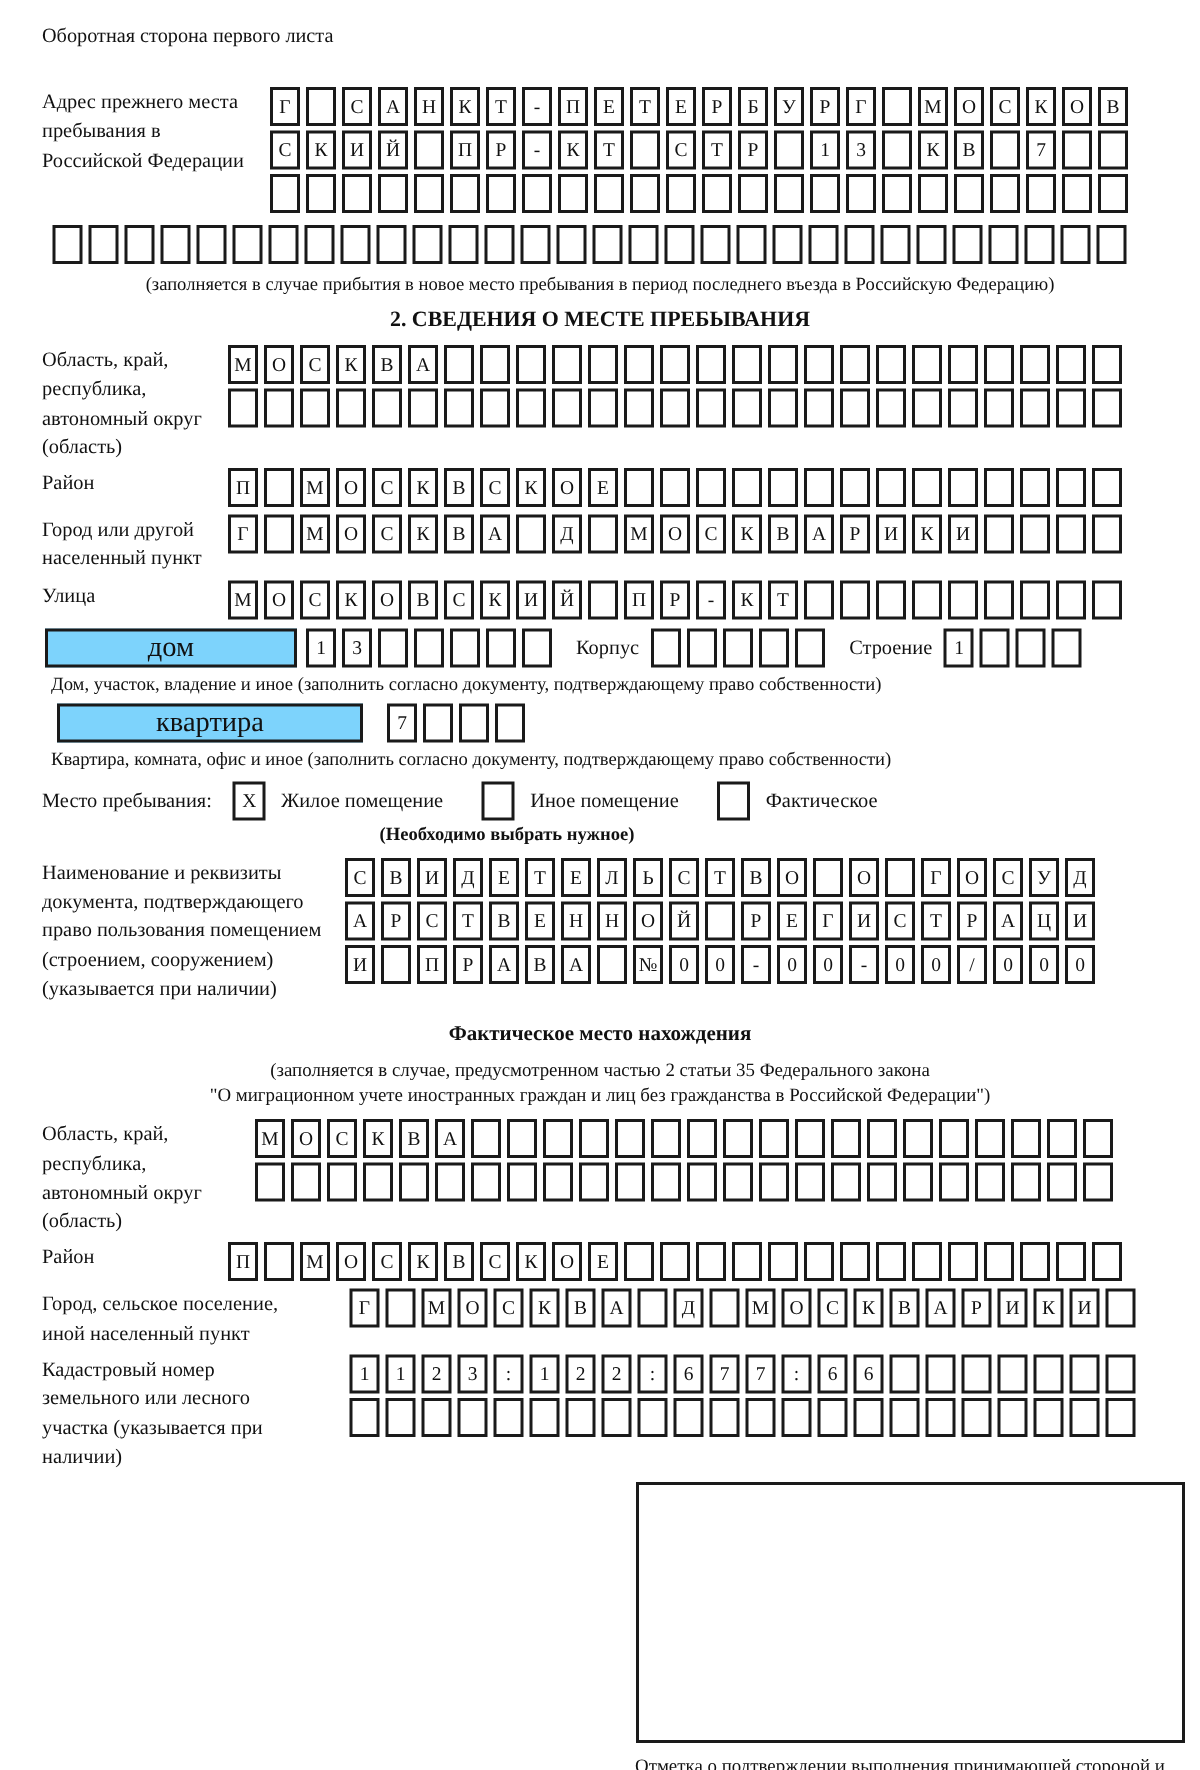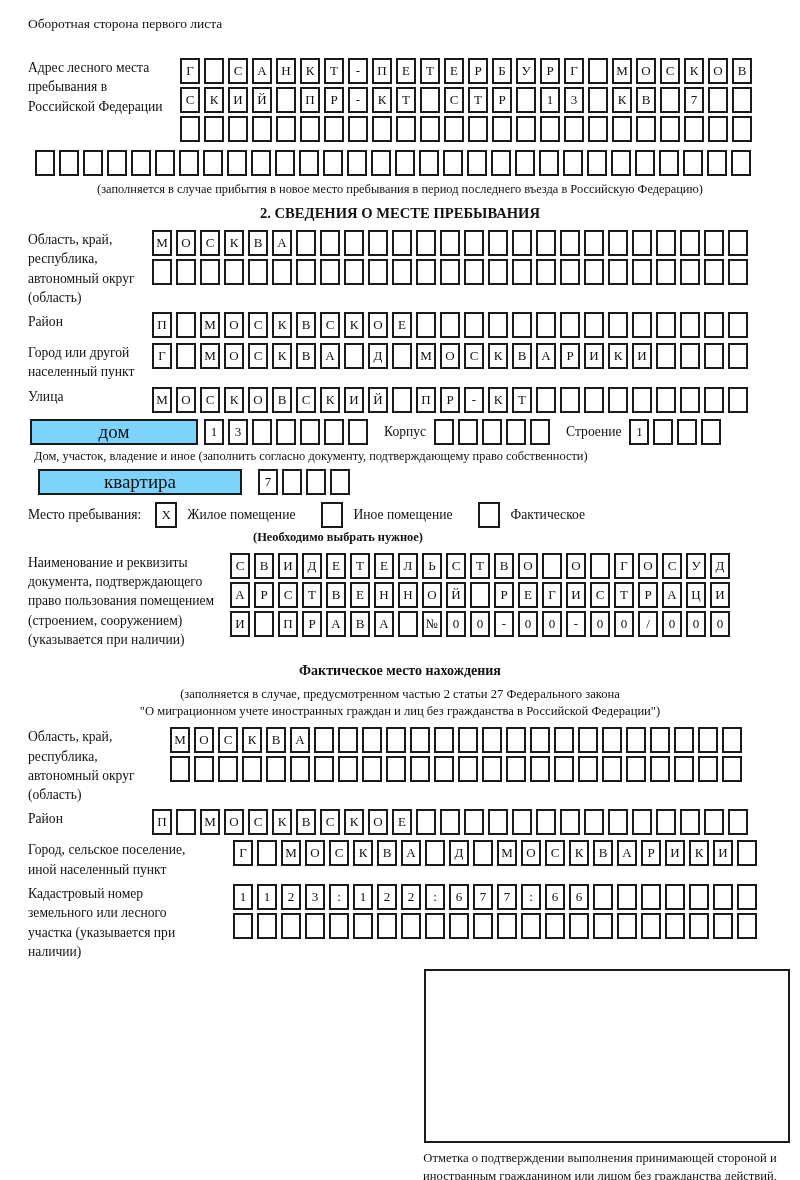--- a/index.html
+++ b/index.html
@@ -50,21 +50,21 @@
   .stamp-note{font-size:12.6px;line-height:1.45;text-align:center;margin-top:6px;}
 </style>
 </head>
 <body>
 
 <div class="page">
 
   <div class="header-note">Оборотная сторона первого листа</div>
 
   <div class="fieldrow">
-    <div class="flabel w152">Адрес лесного места пребывания в Российской Федерации</div>
+    <div class="flabel w152">Адрес прежнего места пребывания в Российской Федерации</div>
     <div class="rows">
       <div class="cellrow">
           <span class="cell">Г</span>
           <span class="cell"></span>
           <span class="cell">С</span>
           <span class="cell">А</span>
           <span class="cell">Н</span>
           <span class="cell">К</span>
           <span class="cell">Т</span>
           <span class="cell">-</span>
@@ -359,20 +359,21 @@
 
   <div class="kvrow">
     <div class="widebox kv">квартира</div>
     <div class="cellrow">
         <span class="cell">7</span>
         <span class="cell"></span>
         <span class="cell"></span>
         <span class="cell"></span>
       </div>
   </div>
+  <div class="left-caption">Квартира, комната, офис и иное (заполнить согласно документу, подтверждающему право собственности)</div>
 
   <div class="stay-row">
     <span class="lbl">Место пребывания:</span>
     <span class="cbox">X</span>
     <span class="opt">Жилое помещение</span>
     <span class="cbox"></span>
     <span class="opt">Иное помещение</span>
     <span class="cbox"></span>
     <span class="opt">Фактическое</span>
   </div>
@@ -447,21 +448,21 @@
           <span class="cell">0</span>
           <span class="cell">/</span>
           <span class="cell">0</span>
           <span class="cell">0</span>
           <span class="cell">0</span>
         </div>
     </div>
   </div>
 
   <div class="h-sub">Фактическое место нахождения</div>
-  <div class="note-center">(заполняется в случае, предусмотренном частью 2 статьи 27 Федерального закона</div>
+  <div class="note-center">(заполняется в случае, предусмотренном частью 2 статьи 35 Федерального закона</div>
   <div class="note-center" style="margin-bottom:8px;">"О миграционном учете иностранных граждан и лиц без гражданства в Российской Федерации")</div>
 
   <div class="fieldrow">
     <div class="flabel w142">Область, край, республика, автономный округ (область)</div>
     <div class="rows">
       <div class="cellrow">
           <span class="cell">М</span>
           <span class="cell">О</span>
           <span class="cell">С</span>
           <span class="cell">К</span>

